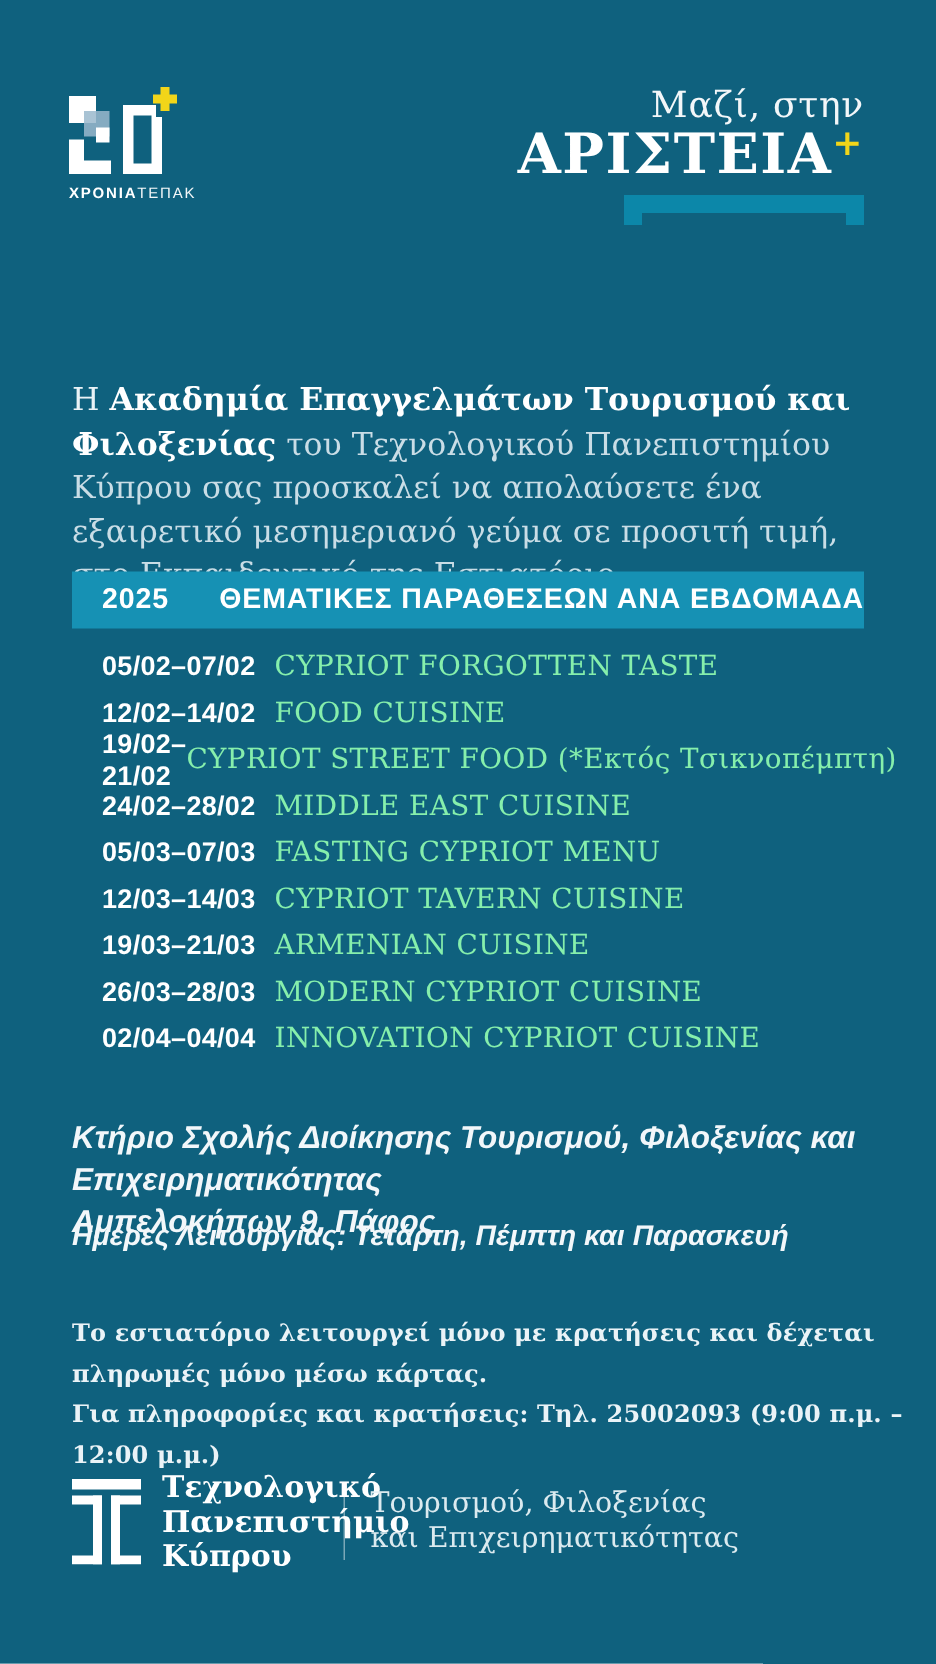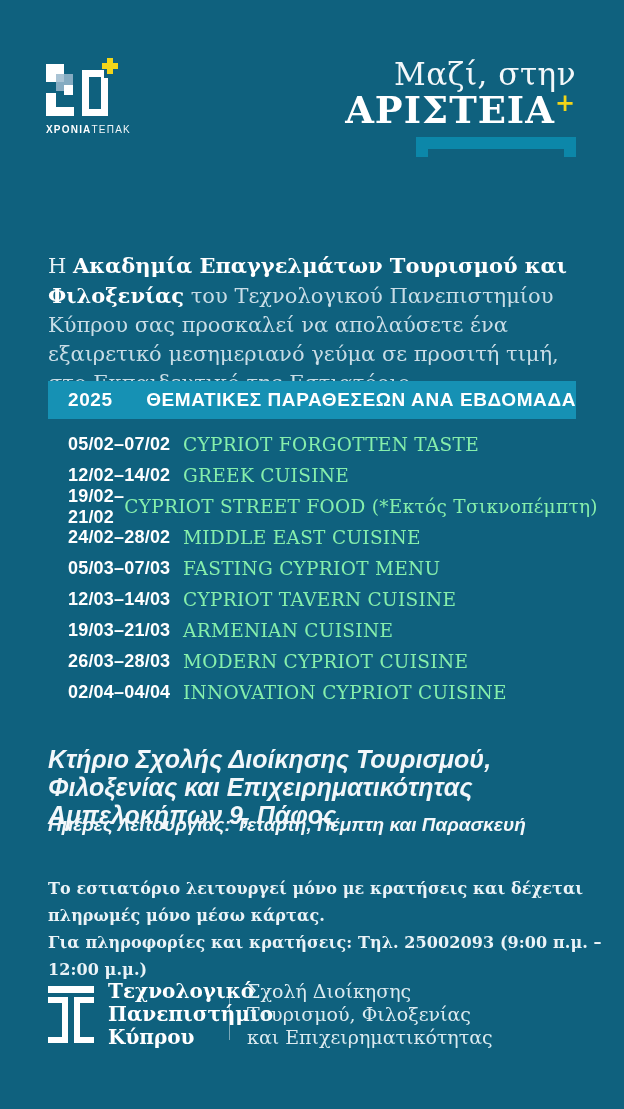--- a/index.html
+++ b/index.html
@@ -21,21 +21,21 @@
     margin-top:4px;
     font-family:"Liberation Sans", sans-serif;
     font-size:10px;letter-spacing:1.2px;color:#fff;white-space:nowrap;
   }
   .logo20-caption .b{font-weight:bold;}
   .logo20-caption .l{font-weight:normal;opacity:.95;}
 
   .slogan{
     position:absolute;right:48px;top:58px;text-align:right;line-height:1.05;
   }
-  .slogan-line1{font-size:31px;color:#F3F7F9;font-weight:normal;letter-spacing:.5px;}
+  .slogan-line1{font-size:24px;color:#F3F7F9;font-weight:normal;letter-spacing:.5px;}
   .slogan-line2{font-size:37px;font-weight:bold;color:#fff;letter-spacing:1px;}
   .slogan-plus{color:#F2D519;font-size:24px;font-weight:bold;vertical-align:top;line-height:1;}
   .slogan-bracket{
     margin-top:8px;margin-left:auto;
     width:136px;height:8px;
     border-top:12px solid #0C87A9;
     border-left:12px solid #0C87A9;
     border-right:12px solid #0C87A9;
   }
 
@@ -67,21 +67,21 @@
   }
   .row .theme{
     font-size:18.5px;color:#86efac;letter-spacing:.3px;white-space:nowrap;
   }
 
   
   .address{
     position:absolute;left:48px;top:745px;width:540px;
     font-family:"Liberation Sans", sans-serif;
     font-weight:bold;font-style:italic;
-    font-size:25px;line-height:28px;color:#F2F7FA;
+    font-size:21px;line-height:28px;color:#F2F7FA;
   }
   .openhours{
     position:absolute;left:48px;top:810px;width:540px;
     font-family:"Liberation Sans", sans-serif;
     font-weight:bold;font-style:italic;
     font-size:19px;line-height:29px;color:#F2F7FA;
   }
   .note{
     position:absolute;left:48px;top:875px;width:560px;
     font-weight:bold;font-size:16px;line-height:27px;color:#EAF3F7;letter-spacing:.1px;
@@ -142,21 +142,21 @@
     <span class="title">ΘΕΜΑΤΙΚΕΣ ΠΑΡΑΘΕΣΕΩΝ ΑΝΑ ΕΒΔΟΜΑΔΑ</span>
   </div>
 
   <div class="rows">
     <div class="row">
       <span class="dates">05/02–07/02</span>
       <span class="theme">CYPRIOT FORGOTTEN TASTE</span>
     </div>
     <div class="row">
       <span class="dates">12/02–14/02</span>
-      <span class="theme">GREEK CUISINE</span>
+      <span class="theme">FOOD CUISINE</span>
     </div>
     <div class="row">
       <span class="dates">19/02–21/02</span>
       <span class="theme">CYPRIOT STREET FOOD (*Εκτός Τσικνοπέμπτη)</span>
     </div>
     <div class="row">
       <span class="dates">24/02–28/02</span>
       <span class="theme">MIDDLE EAST CUISINE</span>
     </div>
     <div class="row">
@@ -205,19 +205,18 @@
       <rect x="26" y="11" width="6" height="46" fill="#ffffff"></rect>
       <rect x="26" y="51" width="20" height="6" fill="#ffffff"></rect>
     </svg>
     <div class="uni-name">
       <div>Τεχνολογικό</div>
       <div>Πανεπιστήμιο</div>
       <div>Κύπρου</div>
     </div>
     <div class="footer-divider"></div>
     <div class="school-name">
-      <div>Σχολή Διοίκησης</div>
       <div>Τουρισμού, Φιλοξενίας</div>
       <div>και Επιχειρηματικότητας</div>
     </div>
   </div>
 
 </div>
 
 </body></html>

